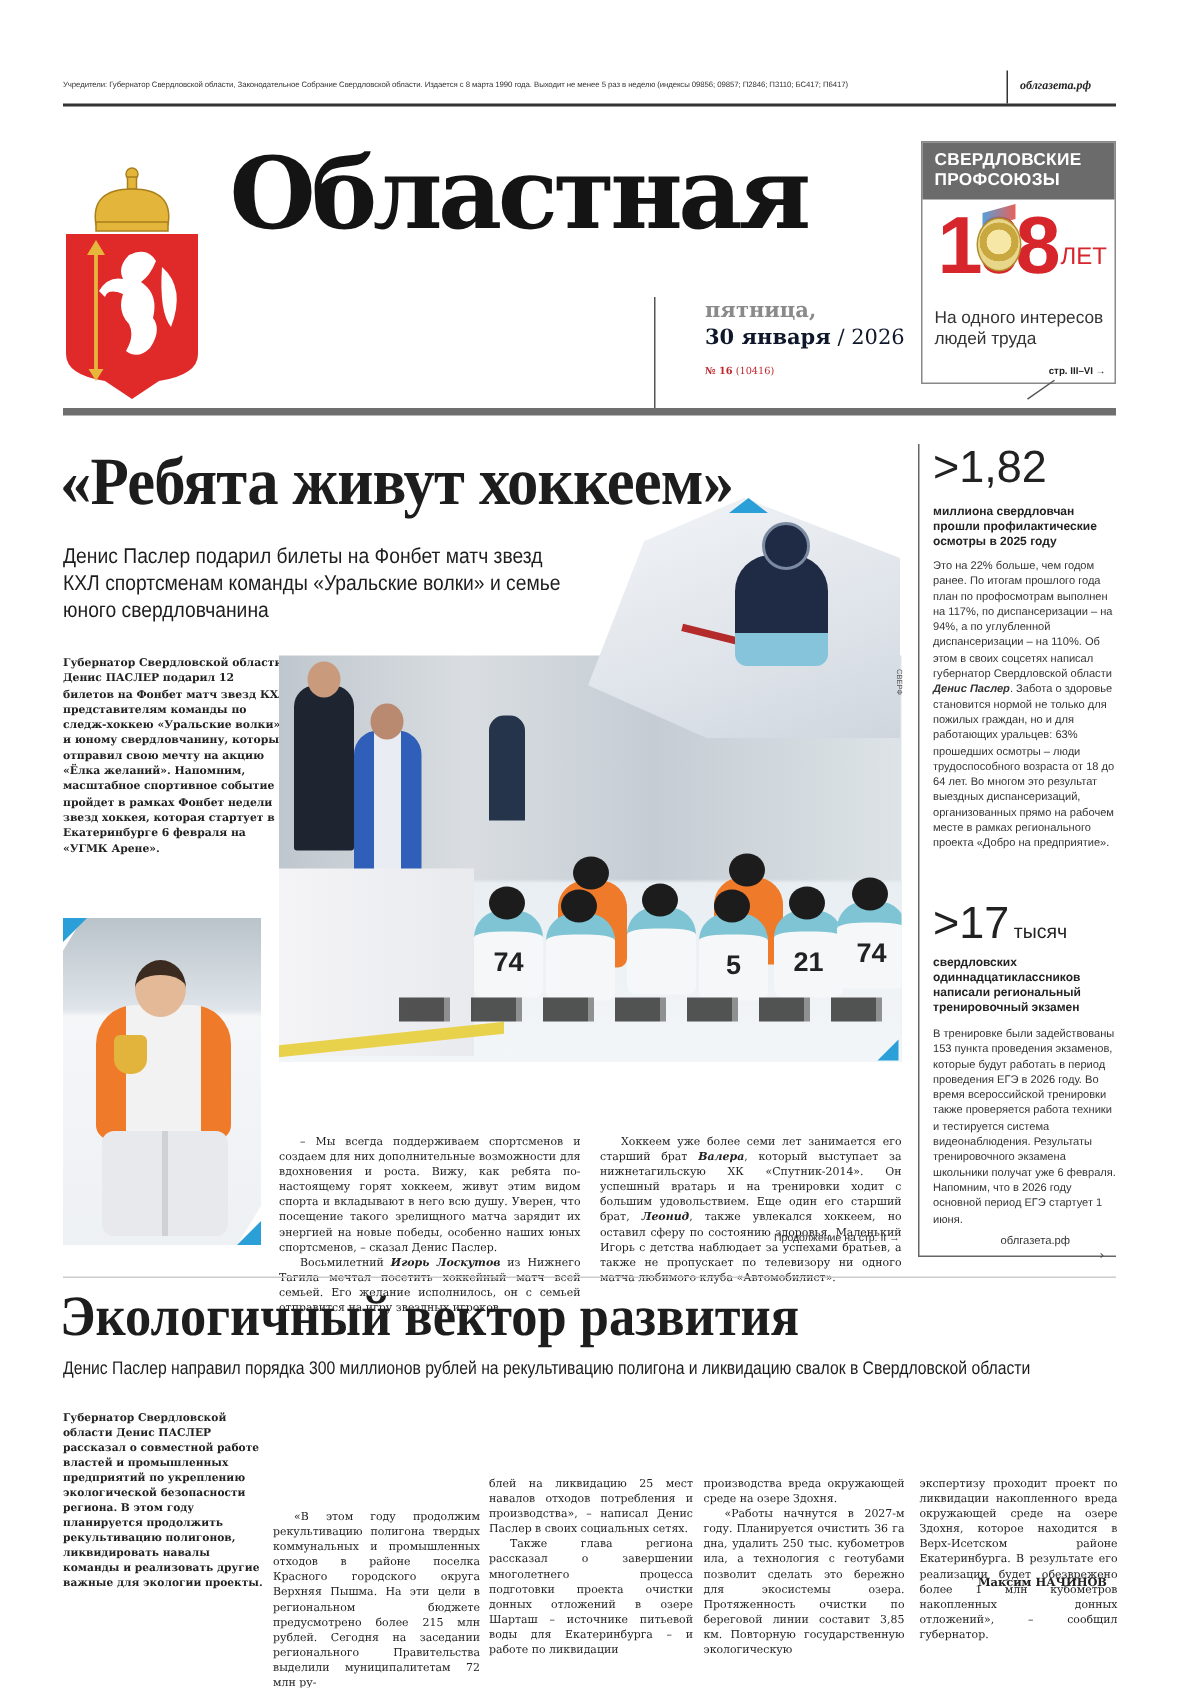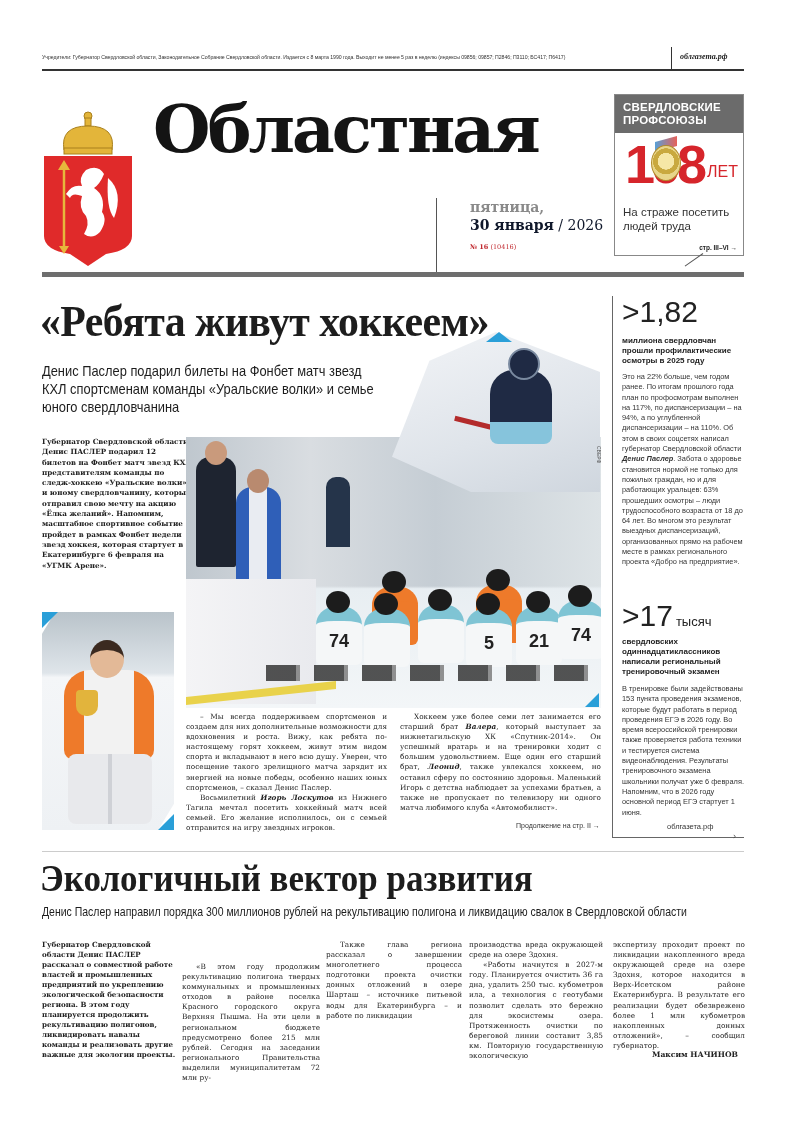--- a/index.html
+++ b/index.html
@@ -75,21 +75,21 @@
   .credit { left: 602px; top: 446px; font-family: "Liberation Sans", sans-serif; font-size: 5px; color: #555; transform: rotate(90deg); transform-origin: left top; white-space: nowrap; }
 
   .photo-boy { left: 42px; top: 612px; width: 132px; height: 218px; overflow: hidden; clip-path: polygon(10% 0, 100% 0, 100% 88%, 88% 100%, 0 100%, 0 10%); background: linear-gradient(180deg,#b9c3ca 0%,#dfe5ea 28%,#f4f6f8 30%,#eef1f4 100%); }
   .boy-jersey { position: absolute; left: 22px; top: 58px; width: 90px; height: 90px; border-radius: 26px 26px 10px 10px; background: linear-gradient(90deg,#ee7a2a 0 22%,#f2f2f2 22% 78%,#ee7a2a 78%); }
   .boy-head { position: absolute; left: 48px; top: 28px; width: 34px; height: 38px; border-radius: 50%; background: #e3b997; border-top: 10px solid #3b2a20; }
   .boy-pads { position: absolute; left: 26px; top: 142px; width: 84px; height: 70px; background: repeating-linear-gradient(90deg,#e8e9ec 0 40px,#cfd1d6 40px 44px); border-radius: 8px; }
   .boy-cup { position: absolute; left: 34px; top: 78px; width: 22px; height: 26px; background: #e2b43c; border-radius: 4px 4px 10px 10px; }
   .tri-tl { left: 42px; top: 612px; width: 0; height: 0; border-right: 16px solid transparent; border-top: 16px solid #2a9fd8; }
   .tri-br2 { left: 158px; top: 814px; width: 0; height: 0; border-left: 16px solid transparent; border-bottom: 16px solid #2a9fd8; }
 
-  .body-col { font-family: "DejaVu Serif", serif; font-size: 7.3px; line-height: 10.1px; color: #222; text-align: justify; }
+  .body-col { font-family: "DejaVu Serif", serif; font-size: 7.3px; line-height: 10.1px; color: #222; text-align: justify; margin-top: 44px; }
   .body-col p { text-indent: 14px; }
   .col-a { left: 186px; top: 712px; width: 201px; }
   .col-b { left: 400px; top: 712px; width: 201px; }
   .cont { left: 516px; top: 822px; font-family: "Liberation Sans", sans-serif; font-size: 7px; color: #333; }
 
   
   .side-rule { left: 612px; top: 296px; width: 1px; height: 542px; background: #666; }
   .side-bottom { left: 612px; top: 837px; width: 132px; height: 1px; background: #666; }
   .big-num { left: 622px; top: 296px; font-family: "Liberation Sans", sans-serif; font-size: 30px; line-height: 32px; color: #222; }
   .big-unit { font-size: 13px; margin-left: 3px; }
@@ -153,21 +153,21 @@
     <div>СВЕРДЛОВСКИЕ</div>
     <div>ПРОФСОЮЗЫ</div>
   </div>
   <div class="prof-logo">
     <div class="prof-num">108</div>
     <div class="prof-flag"></div>
     <div class="prof-emblem"></div>
     <div class="prof-let">ЛЕТ</div>
   </div>
   <div class="prof-text">
-    <div>На страже посетить</div>
+    <div>На одного интересов</div>
     <div>людей труда</div>
   </div>
   <div class="prof-slash"></div>
   <a class="prof-link">стр. III–VI →</a>
 </div>
 
 <div class="abs mainrule"></div>
 
 <h1 class="abs h1">«Ребята живут хоккеем»</h1>
 <div class="abs sub1">Денис Паслер подарил билеты на Фонбет матч звезд КХЛ спортсменам команды «Уральские волки» и семье юного свердловчанина</div>
@@ -245,20 +245,21 @@
 
 <div class="abs sep2"></div>
 <h2 class="abs h2">Экологичный вектор развития</h2>
 <div class="abs sub2">Денис Паслер направил порядка 300 миллионов рублей на рекультивацию полигона и ликвидацию свалок в Свердловской области</div>
 <div class="abs intro2">Губернатор Свердловской области Денис ПАСЛЕР рассказал о совместной работе властей и промышленных предприятий по укреплению экологической безопасности региона. В этом году планируется продолжить рекультивацию полигонов, ликвидировать навалы команды и реализовать другие важные для экологии проекты.</div>
 
 <div class="abs body-col c2a">
   <p>«В этом году продолжим рекультивацию полигона твердых коммунальных и промышленных отходов в районе поселка Красного городского округа Верхняя Пышма. На эти цели в региональном бюджете предусмотрено более 215 млн рублей. Сегодня на заседании регионального Правительства выделили муниципалитетам 72 млн ру-</p>
 </div>
 <div class="abs body-col c2b">
+  <p style="text-indent:0">блей на ликвидацию 25 мест навалов отходов потребления и производства», – написал Денис Паслер в своих социальных сетях.</p>
   <p>Также глава региона рассказал о завершении многолетнего процесса подготовки проекта очистки донных отложений в озере Шарташ – источнике питьевой воды для Екатеринбурга – и работе по ликвидации</p>
 </div>
 <div class="abs body-col c2c">
   <p style="text-indent:0">производства вреда окружающей среде на озере Здохня.</p>
   <p>«Работы начнутся в 2027-м году. Планируется очистить 36 га дна, удалить 250 тыс. кубометров ила, а технология с геотубами позволит сделать это бережно для экосистемы озера. Протяженность очистки по береговой линии составит 3,85 км. Повторную государственную экологическую</p>
 </div>
 <div class="abs body-col c2d">
   <p style="text-indent:0">экспертизу проходит проект по ликвидации накопленного вреда окружающей среде на озере Здохня, которое находится в Верх-Исетском районе Екатеринбурга. В результате его реализации будет обезврежено более 1 млн кубометров накопленных донных отложений», – сообщил губернатор.</p>
 </div>
 <div class="abs author">Максим НАЧИНОВ</div>

